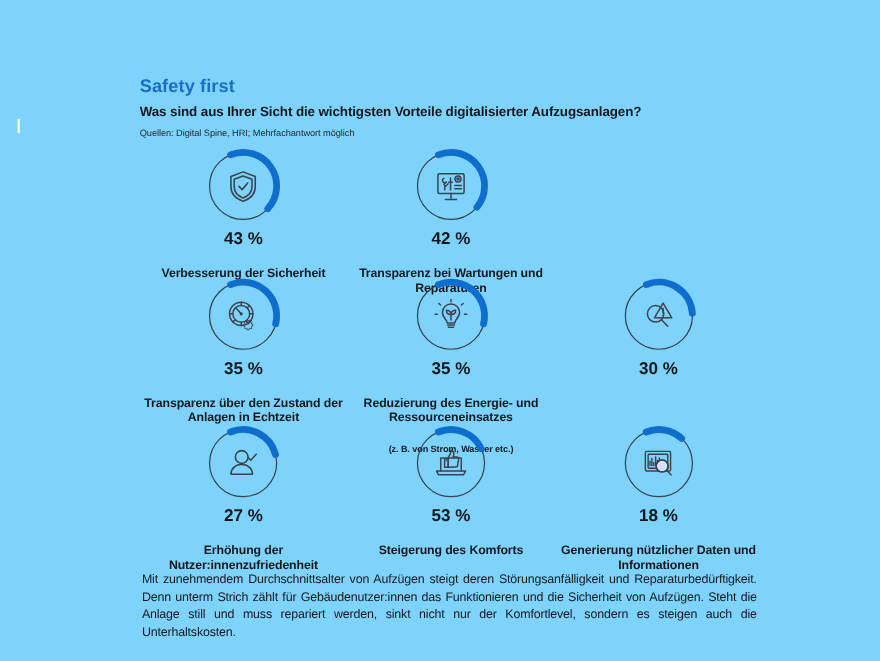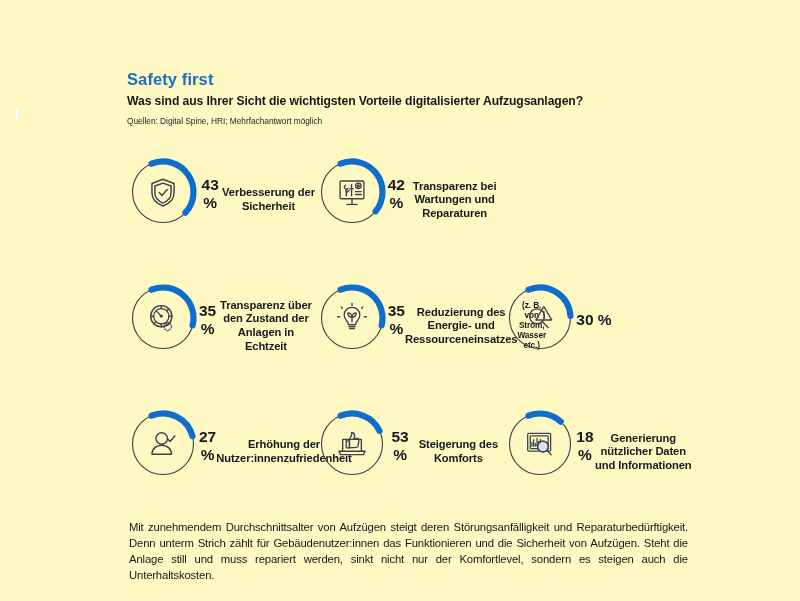--- a/index.html
+++ b/index.html
@@ -13,21 +13,21 @@
     font-family: "Liberation Sans", sans-serif;
     color: #1b1b1b;
     overflow: hidden;
     position: relative;
   }
   #page {
     position: absolute;
     left: 0; top: 0;
     width: 800px;
     height: 601px;
-    background: #fef9c3;
+    background: #7dd3fc;
   }
   .artifact-mark {
     position: absolute;
     left: 16px;
     top: 108px;
     width: 2px;
     height: 13px;
     background: #ffffff;
   }
   .content {
@@ -66,21 +66,21 @@
     top: 133px;
     width: 566px;
   }
   .row {
     display: flex;
     width: 100%;
   }
   .cell {
     width: 33.333%;
     display: flex;
-    flex-direction: row;
+    flex-direction: column;
     align-items: center;
     text-align: center;
   }
   .donut-wrap {
     position: relative;
     width: 72px;
     height: 72px;
   }
   .donut-wrap svg {
     display: block;

